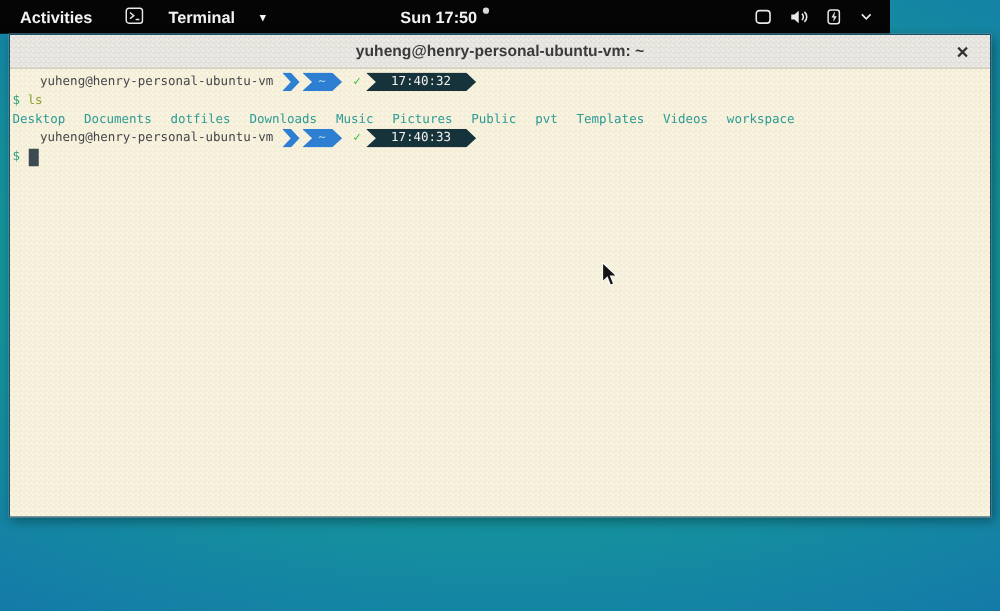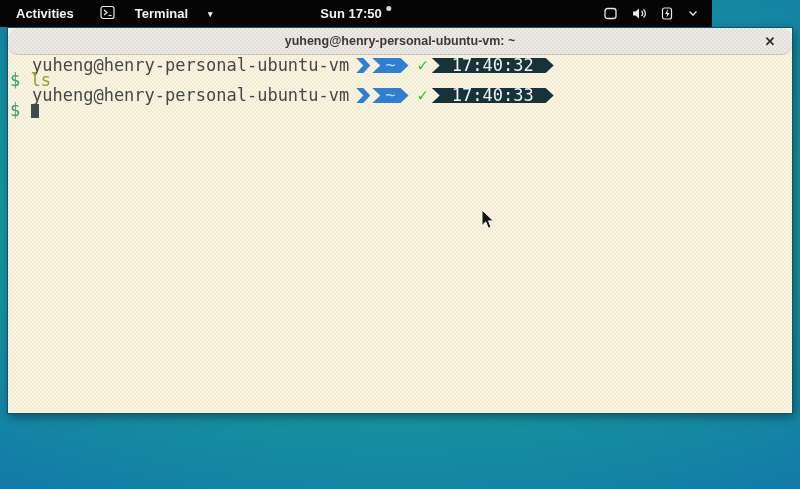--- a/index.html
+++ b/index.html
@@ -38,34 +38,34 @@
     box-shadow: 2px 3px 9px rgba(0,0,0,.38);
     display: flex; flex-direction: column;
     background: #f7f1dc;
   }
   .titlebar {
     height: 27px; flex: 0 0 27px;
     background: repeating-conic-gradient(#eceae7 0% 25%, #e3e0da 0% 50%) 0 0 / 4px 4px;
     border-bottom: 1px solid #c8c4bd;
     display: flex; align-items: center; justify-content: center;
     position: relative;
-    font-size: 12.5px; font-weight: 700; color: #3a3a3a; border-radius: 10px;
+    font-size: 12.5px; font-weight: 700; color: #3a3a3a;
   }
   .close-btn {
     position: absolute; right: 10px; top: 0; height: 27px; width: 24px;
     display: flex; align-items: center; justify-content: center;
     color: #2f2f2f; font-size: 13px; font-weight: 700; cursor: pointer;
   }
 
   .screen {
     flex: 1;
     background: repeating-conic-gradient(#faf4e3 0% 25%, #f3ecd5 0% 50%) 0 0 / 4px 4px;
     padding: 3px 2px;
     font-family: "DejaVu Sans Mono", "Liberation Mono", monospace;
-    font-size: 17px; line-height: 15px;
+    font-size: 10px; line-height: 15px;
     color: #45474b;
     cursor: text;
   }
   .tline { height: 15px; display: flex; align-items: center; white-space: pre; }
 
   
   .indent { display: inline-block; width: 22px; }
   .p-user { color: #45474b; }
   .pl-chevron {
     display: inline-block; width: 14px; height: 15px; margin-left: 7px;
@@ -164,20 +164,21 @@
       <span class="pl-banner">~</span>
       <span class="p-check">✓</span>
       <span class="pl-time">17:40:32</span>
     </div>
 
     <div class="tline">
       <span class="p-dollar">$ </span>
       <span class="p-cmd">ls</span>
     </div>
 
+    <div class="tline dirline"><span>Desktop</span><span>Documents</span><span>dotfiles</span><span>Downloads</span><span>Music</span><span>Pictures</span><span>Public</span><span>pvt</span><span>Templates</span><span>Videos</span><span>workspace</span></div>
 
     <div class="tline">
       <span class="indent"></span>
       <span class="p-user">yuheng@henry-personal-ubuntu-vm</span>
       <span class="pl-chevron"></span>
       <span class="pl-banner">~</span>
       <span class="p-check">✓</span>
       <span class="pl-time">17:40:33</span>
     </div>
 

